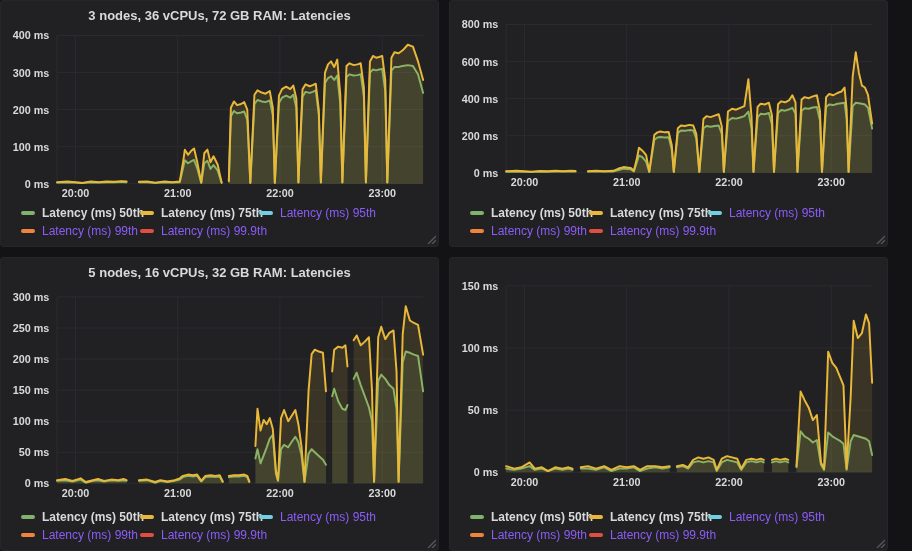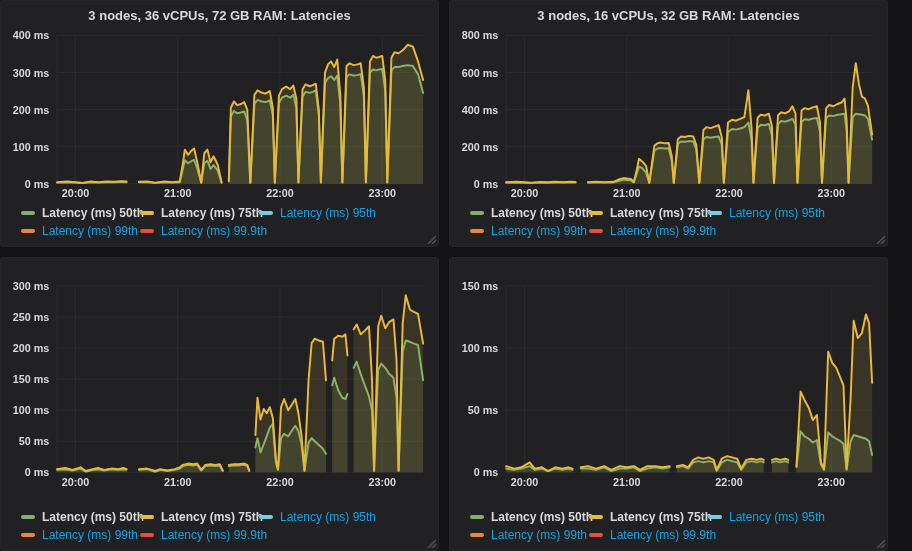--- a/index.html
+++ b/index.html
@@ -5,21 +5,21 @@
   * { margin:0; padding:0; box-sizing:border-box; }
   html,body { width:912px; height:551px; background:#131315; font-family:"Liberation Sans",sans-serif; overflow:hidden; }
   .dashboard { width:888px; height:551px; padding:0; display:grid; grid-template-columns:1fr 1fr; grid-template-rows:247px 1fr; gap:10px; }
   .panel { background:#212124; border:1px solid #26262a; border-radius:3px; position:relative; display:flex; flex-direction:column; padding:4px 8px 2px 8px; overflow:hidden; }
   .panel-title { text-align:center; font-size:13px; font-weight:700; color:#d8d9da; height:22px; line-height:22px; cursor:pointer; flex:0 0 auto; }
   .chart-wrap { flex:1 1 auto; min-height:0; }
   svg.chart { width:100%; height:100%; display:block; }
   svg.chart text { font-family:"Liberation Sans",sans-serif; font-size:11px; font-weight:700; fill:#d8d9da; }
   .legend { flex:0 0 auto; padding:3px 4px 5px 12px; display:grid; grid-template-columns:119px 119px 1fr; row-gap:2px; }
   .legend-item { display:flex; align-items:center; gap:7px; height:16px; cursor:pointer; white-space:nowrap; font-size:12px; font-weight:600; color:#d8d9da; }
-  .legend-item.off { color:#0ea5e9; font-weight:500; }
+  .legend-item.off { color:#8b5cf6; font-weight:500; }
   .swatch { display:inline-block; width:14px; height:4px; border-radius:2px; flex:0 0 auto; }
   .resize-handle { position:absolute; right:2px; bottom:2px; cursor:nwse-resize; }
 </style>
 </head>
 <body>
 
 <div class="dashboard">
 
   <section class="panel">
     <h2 class="panel-title">3 nodes, 36 vCPUs, 72 GB RAM: Latencies</h2>
@@ -79,21 +79,20 @@
           <i class="swatch" style="background: rgb(226, 77, 66);"></i>
           <span class="legend-label">Latency (ms) 99.9th</span>
         </span>
     </div>
     <svg class="resize-handle" width="10" height="10">
         <path d="M2 10 L10 2 M6 10 L10 6" stroke="#55565a" stroke-width="1.4" fill="none"></path>
       </svg>
   </section>
 
   <section class="panel">
-    <h2 class="panel-title">3 nodes, 16 vCPUs, 32 GB RAM: Latencies</h2>
     <div class="chart-wrap">
         <svg class="chart" viewBox="0 0 429 175">
           <line x1="49" y1="158.0" x2="422" y2="158.0" stroke="#2c2c30" stroke-width="1"></line>
           <line x1="49" y1="120.3" x2="422" y2="120.3" stroke="#2c2c30" stroke-width="1"></line>
           <line x1="49" y1="82.5" x2="422" y2="82.5" stroke="#2c2c30" stroke-width="1"></line>
           <line x1="49" y1="44.8" x2="422" y2="44.8" stroke="#2c2c30" stroke-width="1"></line>
           <line x1="49" y1="7.0" x2="422" y2="7.0" stroke="#2c2c30" stroke-width="1"></line>
           <line x1="49" y1="7" x2="49" y2="158" stroke="#2c2c30" stroke-width="1"></line>
           <line x1="67.8" y1="7" x2="67.8" y2="158" stroke="#2c2c30" stroke-width="1"></line>
           <line x1="171.9" y1="7" x2="171.9" y2="158" stroke="#2c2c30" stroke-width="1"></line>
@@ -139,20 +138,21 @@
           <i class="swatch" style="background: rgb(226, 77, 66);"></i>
           <span class="legend-label">Latency (ms) 99.9th</span>
         </span>
     </div>
     <svg class="resize-handle" width="10" height="10">
         <path d="M2 10 L10 2 M6 10 L10 6" stroke="#55565a" stroke-width="1.4" fill="none"></path>
       </svg>
   </section>
 
   <section class="panel">
+    <h2 class="panel-title">5 nodes, 16 vCPUs, 32 GB RAM: Latencies</h2>
     <div class="chart-wrap">
         <svg class="chart" viewBox="0 0 429 214">
           <line x1="49" y1="197.0" x2="422" y2="197.0" stroke="#2c2c30" stroke-width="1"></line>
           <line x1="49" y1="165.3" x2="422" y2="165.3" stroke="#2c2c30" stroke-width="1"></line>
           <line x1="49" y1="133.7" x2="422" y2="133.7" stroke="#2c2c30" stroke-width="1"></line>
           <line x1="49" y1="102.0" x2="422" y2="102.0" stroke="#2c2c30" stroke-width="1"></line>
           <line x1="49" y1="70.3" x2="422" y2="70.3" stroke="#2c2c30" stroke-width="1"></line>
           <line x1="49" y1="38.7" x2="422" y2="38.7" stroke="#2c2c30" stroke-width="1"></line>
           <line x1="49" y1="7.0" x2="422" y2="7.0" stroke="#2c2c30" stroke-width="1"></line>
           <line x1="49" y1="7" x2="49" y2="197" stroke="#2c2c30" stroke-width="1"></line>

